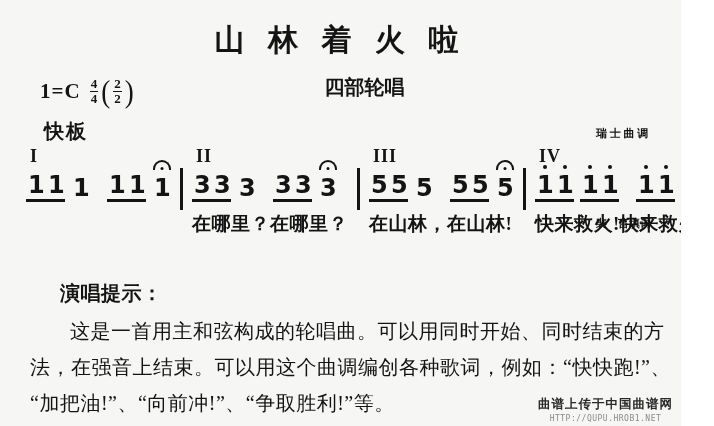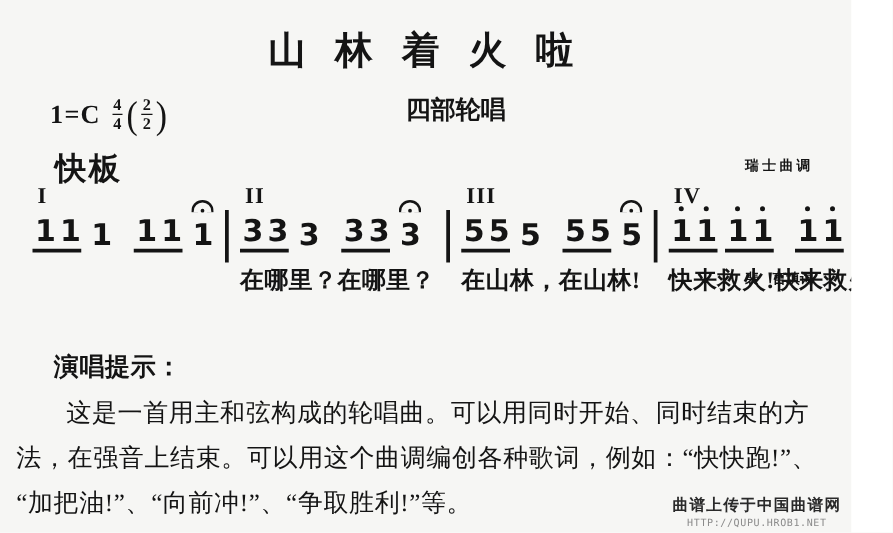--- a/index.html
+++ b/index.html
@@ -31,21 +31,21 @@
   .keysig .tonic{letter-spacing:1px;}
   .frac{
     display:inline-flex; flex-direction:column; align-items:center;
     font-size:13px; line-height:12px; margin:0 2px; font-weight:bold;
   }
   .frac .num{border-bottom:1.5px solid #141414; padding:0 1px 1px;}
   .frac .den{padding-top:1px;}
   .paren{font-size:27px; font-weight:normal; line-height:20px; margin:0 1px; transform:scaleY(1.15);}
   .tempo{
     position:absolute; top:118px; left:44px;
-    font-size:25px; font-weight:bold; letter-spacing:2px;
+    font-size:20px; font-weight:bold; letter-spacing:2px;
   }
   
   .score-row{
     position:absolute; top:146px; left:26px; right:4px;
     display:flex; align-items:flex-start; gap:9px;
   }
   .measure{display:flex; flex-direction:column;}
   .m-label{
     height:22px; font-size:18px; font-weight:bold;
     font-family:"Liberation Serif", serif; letter-spacing:1px; padding-left:4px;
@@ -79,21 +79,21 @@
   }
   .lyric{
     margin-top:9px; font-size:19px; font-weight:bold; white-space:nowrap;
     letter-spacing:0.5px;
   }
   .barline{
     width:3px; height:42px; background:#141414; margin-top:22px; flex:0 0 auto;
   }
   
   .tips{
-    position:absolute; left:13px; top:280px; width:662px;
+    position:absolute; left:30px; top:280px; width:662px;
     font-size:20px; letter-spacing:0.5px;
   }
   .tips-heading{font-weight:bold; margin-left:30px; margin-bottom:6px;}
   .tips-line{line-height:36px; white-space:nowrap;}
   .tips-line.indent{text-indent:40px;}
   
   .watermark{
     position:absolute; right:8px; bottom:3px; text-align:center;
   }
   .wm-site{font-size:12.5px; font-weight:bold; color:#2a2a2a; letter-spacing:1px;font-family:Liberation Serif, serif;}

